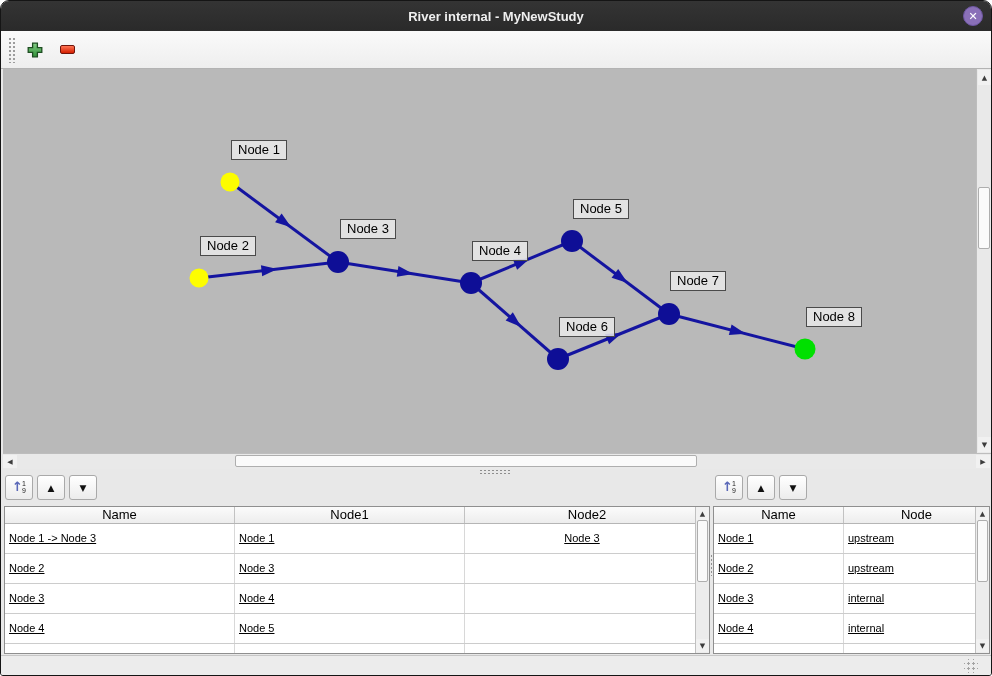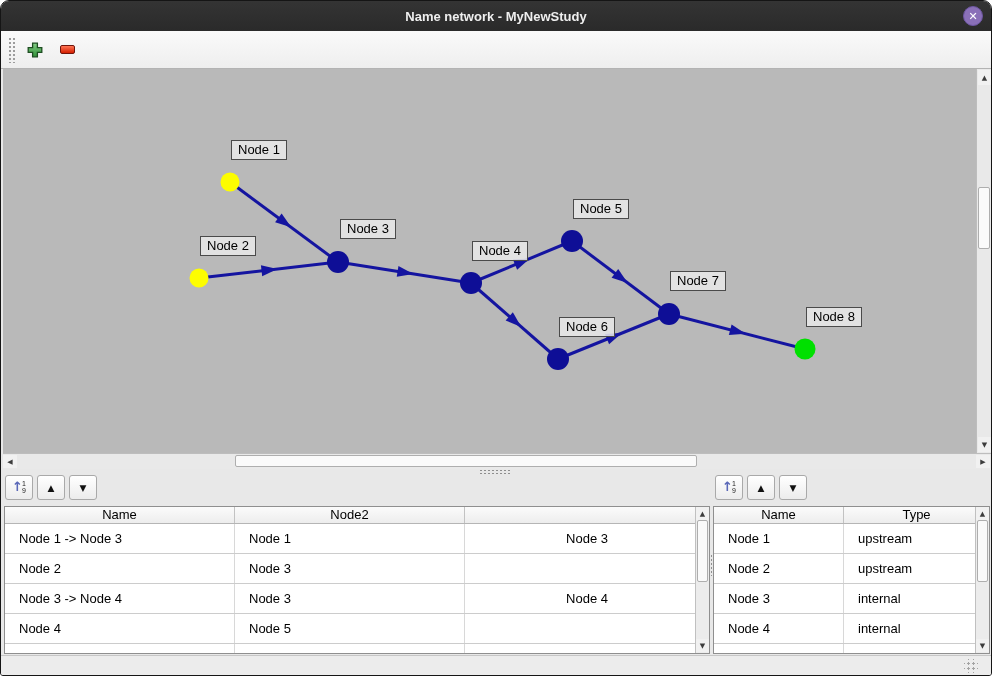--- a/index.html
+++ b/index.html
@@ -111,22 +111,22 @@
     background:linear-gradient(#fbfbfb,#ededed);
     border-bottom:1px solid #b5b5b5; overflow:hidden;
   }
   .th {
     font-size:13px; text-align:center; line-height:16px;
     border-right:1px solid #c2c2c2; overflow:hidden;
   }
   .t-body { position:absolute; left:0; top:17px; right:14px; bottom:0; background:#fff; }
   .tr { display:flex; height:30px; border-bottom:1px solid #cccccc; background:#fff; }
   .td {
-    font-size:13px; line-height:29px; padding-left:14px;
-    border-right:1px solid #d8d8d8; overflow:hidden; white-space:nowrap;
+    font-size:11px; line-height:29px; padding-left:4px;
+    border-right:1px solid #d8d8d8; overflow:hidden; white-space:nowrap;text-decoration:underline;
   }
   .link-widget .th:nth-child(1), .link-widget .td:nth-child(1) { width:230px; }
   .link-widget .th:nth-child(2), .link-widget .td:nth-child(2) { width:230px; }
   .link-widget .th:nth-child(3), .link-widget .td:nth-child(3) { flex:1; border-right:none;text-align:center; }
   .node-widget .th:nth-child(1), .node-widget .td:nth-child(1) { width:130px; }
   .node-widget .th:nth-child(2), .node-widget .td:nth-child(2) { flex:1; border-right:none; }
   .t-scroll {
     position:absolute; right:0; top:0; bottom:0; width:14px;
     background:#ececec; border-left:1px solid #c0c0c0;
   }
@@ -149,21 +149,21 @@
     background-image:radial-gradient(circle,#a3a3a3 1px,transparent 1.2px);
     background-size:5px 5px; background-position:2px 2px;
   }
 </style>
 </head>
 <body>
 
 <div class="window">
 
   <div class="titlebar">
-    <span class="title">Name network - MyNewStudy</span>
+    <span class="title">River internal - MyNewStudy</span>
     <button class="close-btn"><span class="glyph">✕</span></button>
   </div>
 
   <div class="toolbar">
     <div class="grip-v"></div>
     <button class="tb-btn">
       <svg width="16" height="16" viewBox="0 0 16 16">
         <defs>
           <linearGradient id="gp" x1="0" y1="0" x2="0" y2="1">
             <stop offset="0" stop-color="#84cc86"></stop>
@@ -257,34 +257,34 @@
           <span class="glyph">▲</span>
         </button>
       <button class="mini-btn">
           <span class="glyph">▼</span>
         </button>
     </div>
 
     <div class="table-widget link-widget" id="link-table">
       <div class="t-head">
           <div class="th">Name</div>
+          <div class="th">Node1</div>
           <div class="th">Node2</div>
         </div>
       <div class="t-body">
           <div class="tr">
             <div class="td">Node 1 -&gt; Node 3</div>
             <div class="td">Node 1</div>
             <div class="td">Node 3</div>
           </div>
           <div class="tr">
             <div class="td">Node 2</div>
             <div class="td">Node 3</div>
           </div>
           <div class="tr">
-            <div class="td">Node 3 -&gt; Node 4</div>
             <div class="td">Node 3</div>
             <div class="td">Node 4</div>
           </div>
           <div class="tr">
             <div class="td">Node 4</div>
             <div class="td">Node 5</div>
           </div>
           <div class="tr">
             <div class="td"></div>
             <div class="td"></div>
@@ -296,21 +296,21 @@
         <div class="sb-thumb"></div>
         <button class="sb-btn sb-down"><span class="glyph">▼</span></button>
       </div>
     </div>
 
     <div class="vsplit-dots"></div>
 
     <div class="table-widget node-widget" id="node-table">
       <div class="t-head">
           <div class="th">Name</div>
-          <div class="th">Type</div>
+          <div class="th">Node</div>
         </div>
       <div class="t-body">
           <div class="tr">
             <div class="td">Node 1</div>
             <div class="td">upstream</div>
           </div>
           <div class="tr">
             <div class="td">Node 2</div>
             <div class="td">upstream</div>
           </div>

